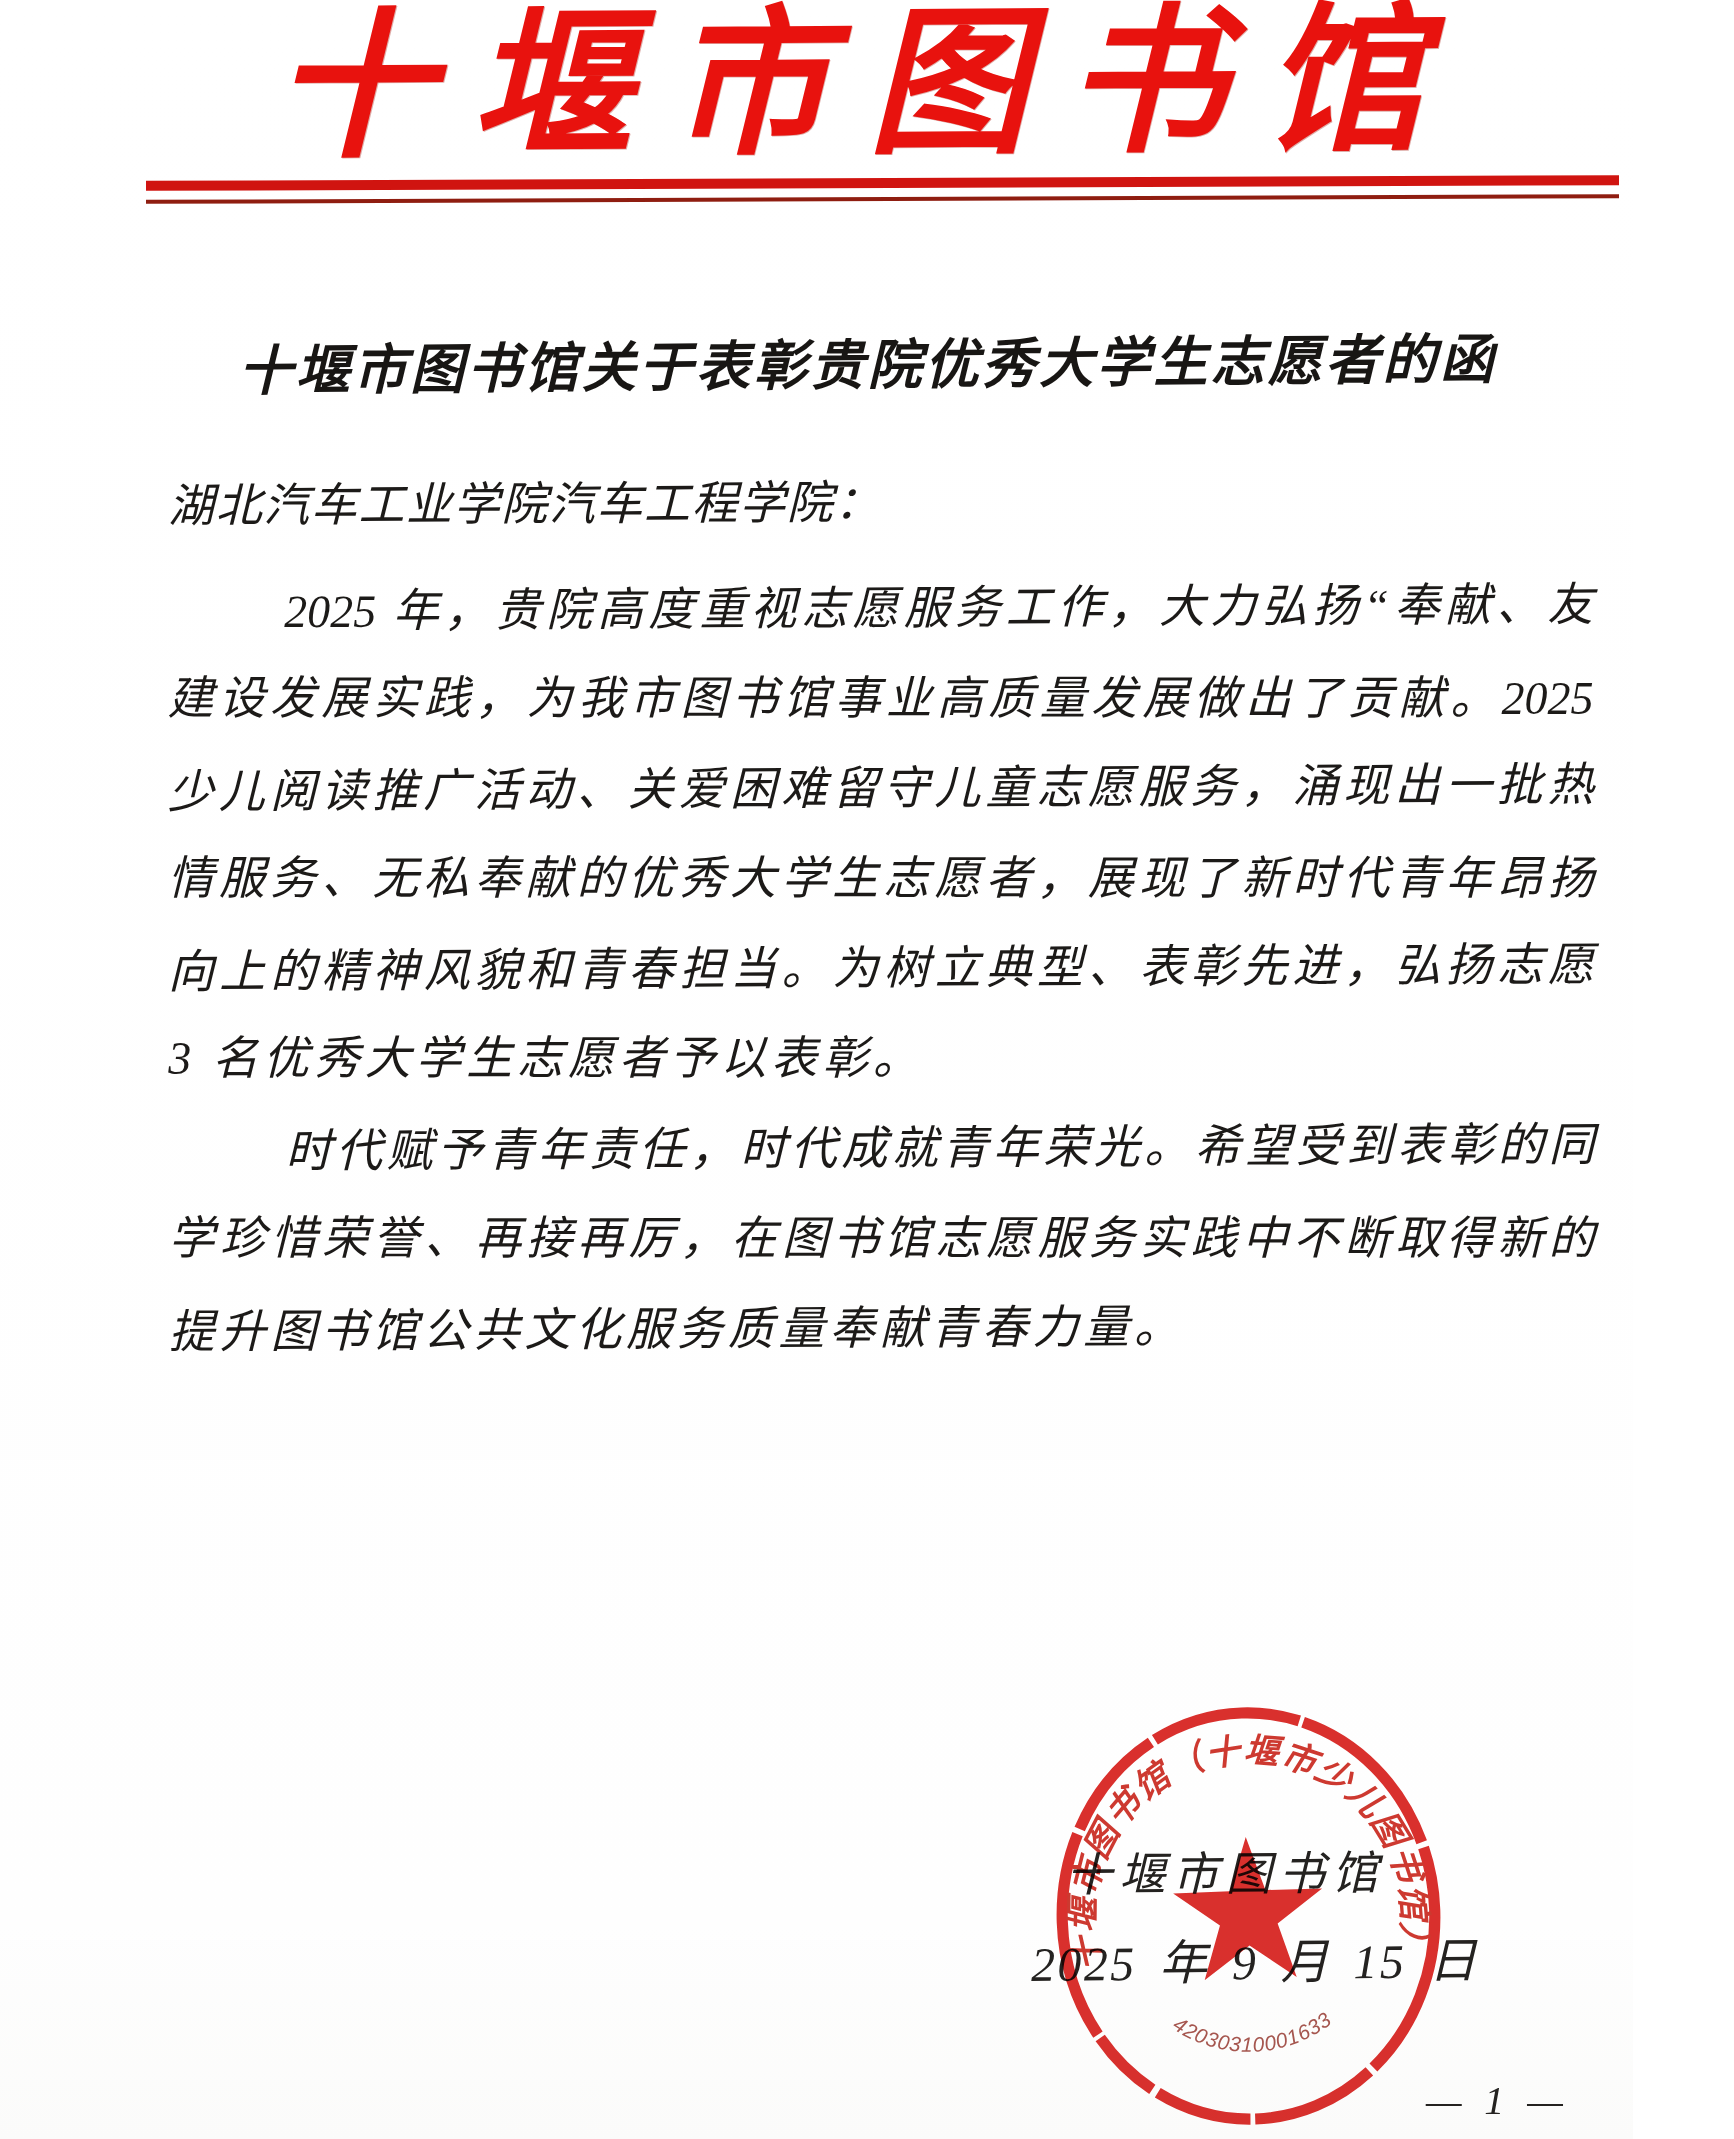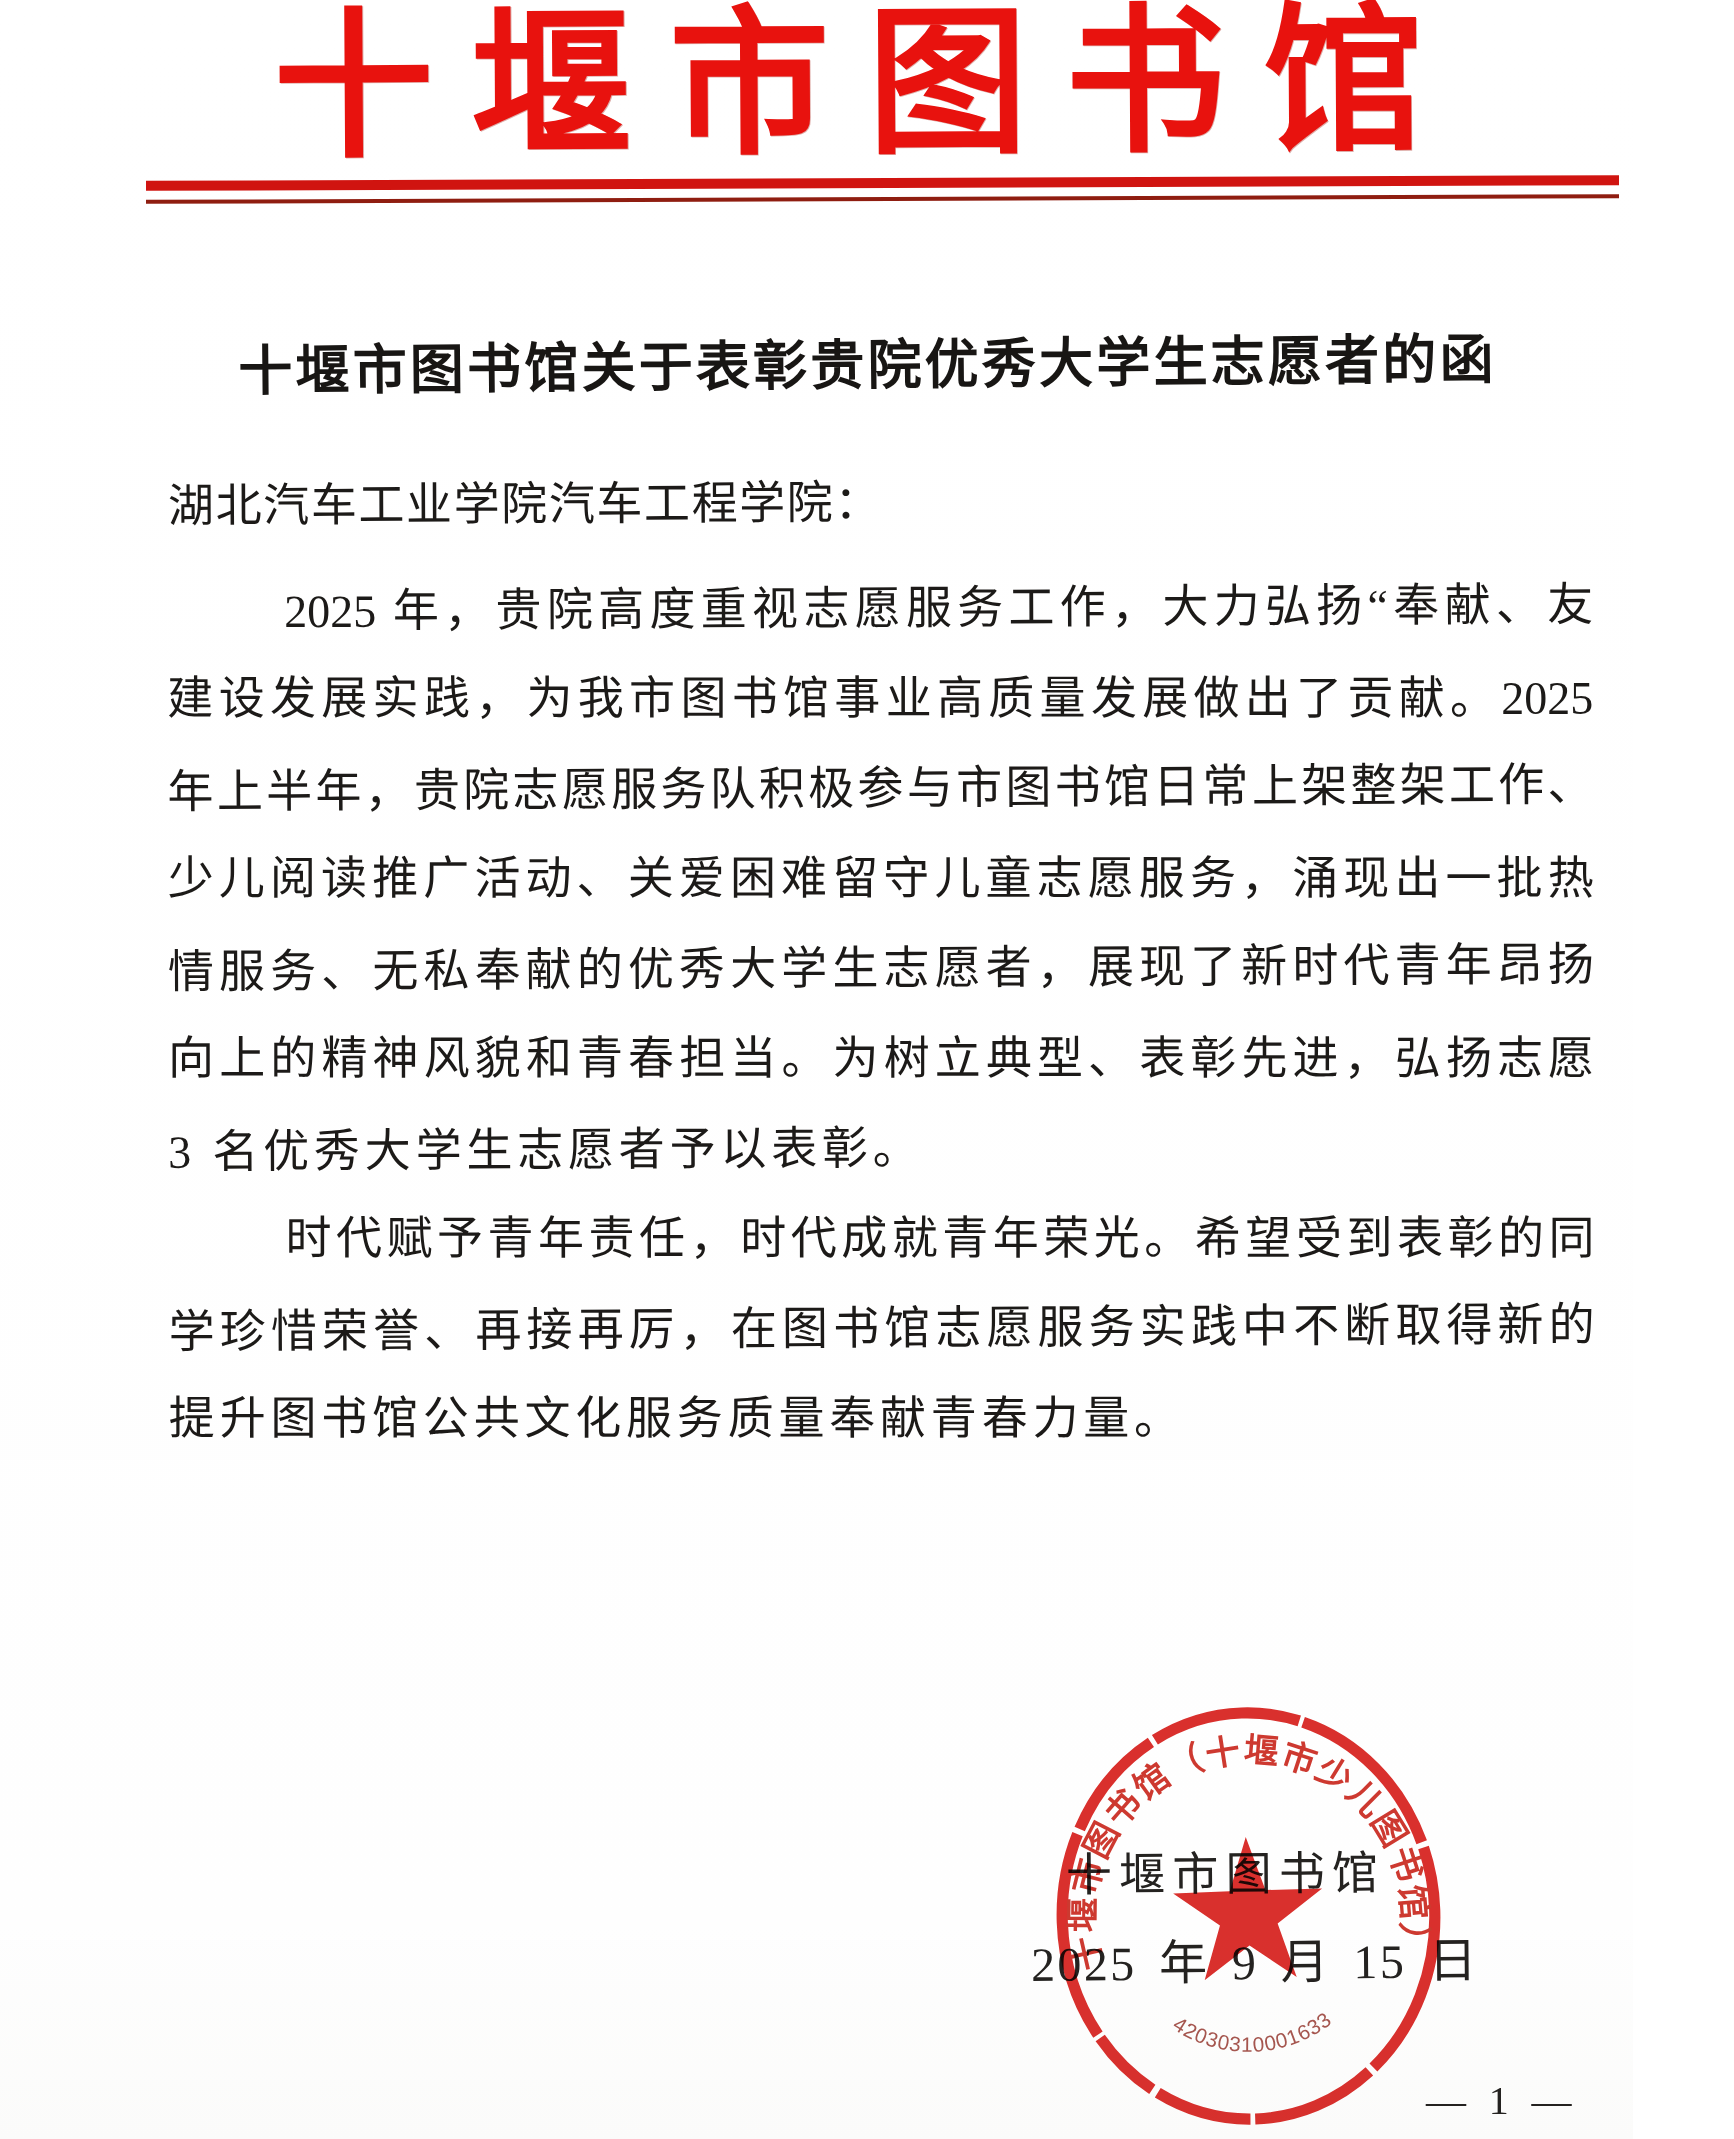--- a/index.html
+++ b/index.html
@@ -7,20 +7,21 @@
     padding: 0;
     background: #ffffff;
   }
   .page {
     position: relative;
     width: 1633px;
     height: 2140px;
     overflow: hidden;
     background: linear-gradient(180deg, #ffffff 0%, #fefefe 90%, #fbfbfa 100%);
     font-family: "Liberation Serif", "DejaVu Serif", serif;
+    font-style: italic;
   }
 
   
   .org-name {
     position: absolute;
     top: 4.8px;
     left: 0;
     width: 1735px;
     text-align: center;
     font-size: 160px;
@@ -170,21 +171,20 @@
   <div class="rule-thick"></div>
   <div class="rule-thin"></div>
 
   <h1 class="doc-title">十堰市图书馆关于表彰贵院优秀大学生志愿者的函</h1>
 
   <div class="salutation">湖北汽车工业学院汽车工程学院：</div>
 
   <div class="body-text">
     <div class="body-line body-line--indent">2025 年，贵院高度重视志愿服务工作，大力弘扬“奉献、友</div>
     <div class="body-line">建设发展实践，为我市图书馆事业高质量发展做出了贡献。2025</div>
-    <div class="body-line">年上半年，贵院志愿服务队积极参与市图书馆日常上架整架工作、</div>
     <div class="body-line">少儿阅读推广活动、关爱困难留守儿童志愿服务，涌现出一批热</div>
     <div class="body-line">情服务、无私奉献的优秀大学生志愿者，展现了新时代青年昂扬</div>
     <div class="body-line">向上的精神风貌和青春担当。为树立典型、表彰先进，弘扬志愿</div>
     <div class="body-line body-line--end">3 名优秀大学生志愿者予以表彰。</div>
     <div class="body-line body-line--indent">时代赋予青年责任，时代成就青年荣光。希望受到表彰的同</div>
     <div class="body-line">学珍惜荣誉、再接再厉，在图书馆志愿服务实践中不断取得新的</div>
     <div class="body-line body-line--end">提升图书馆公共文化服务质量奉献青春力量。</div>
   </div>
 
   <div class="signature">十堰市图书馆</div>

